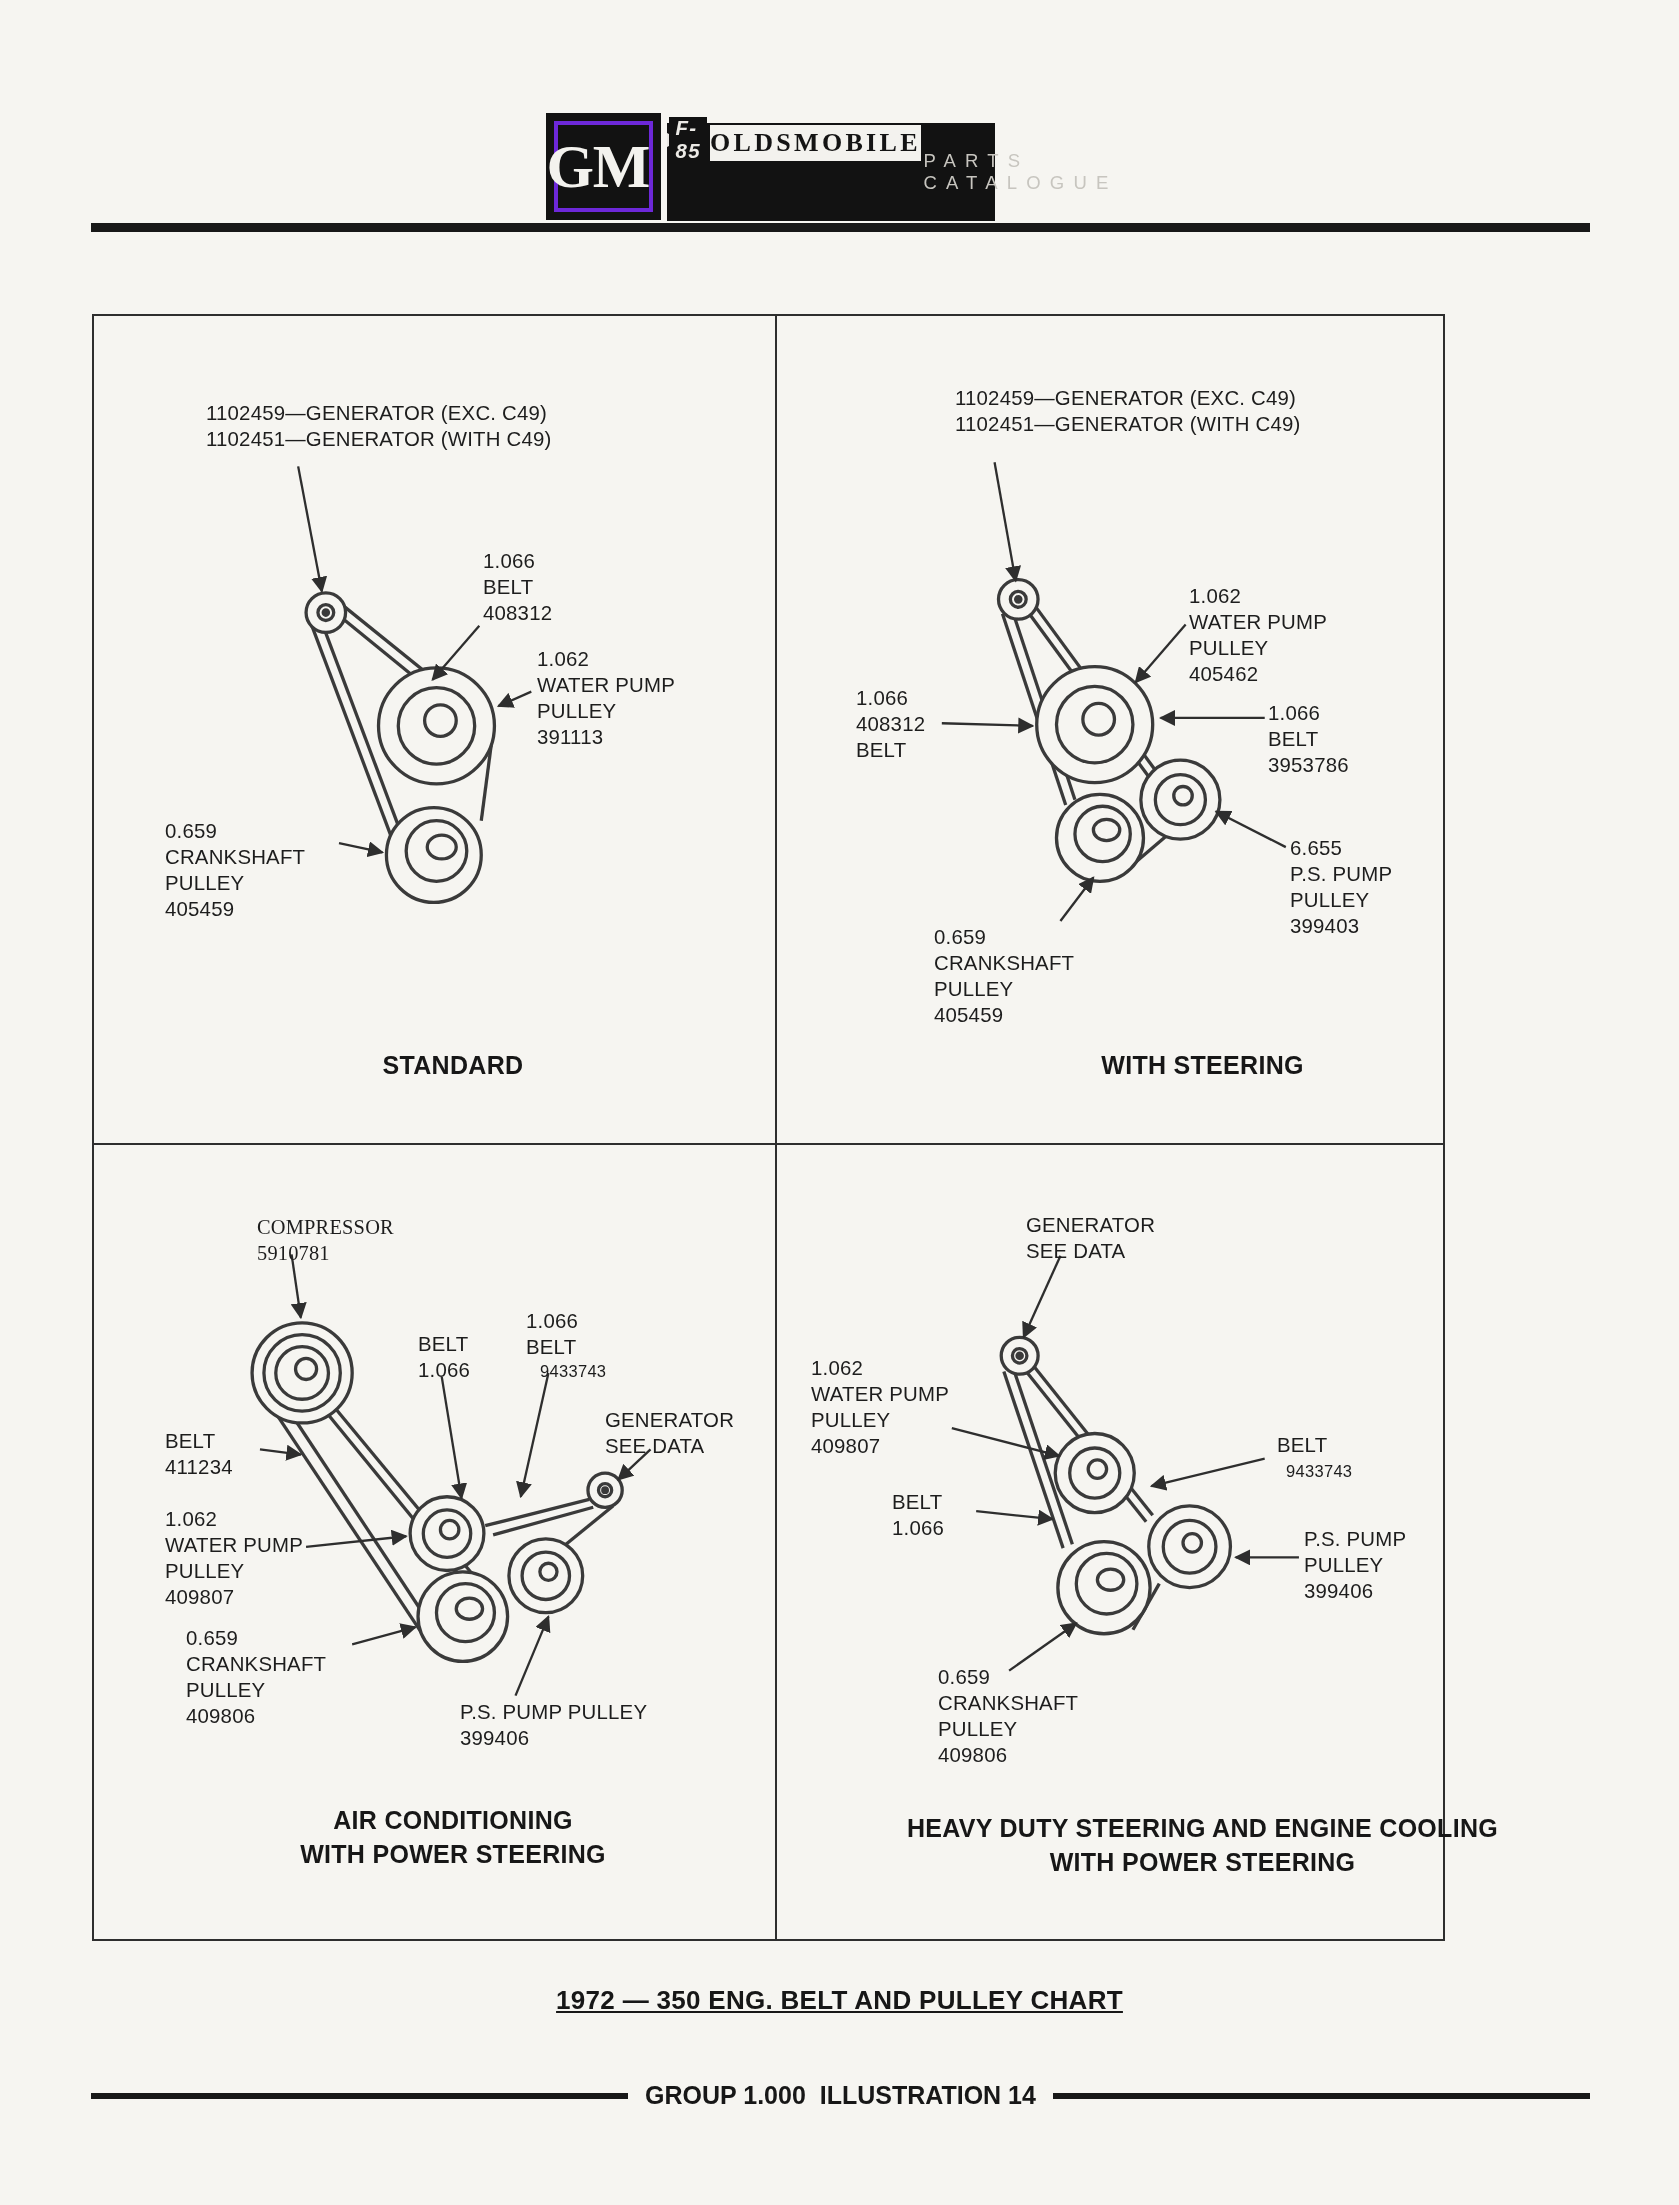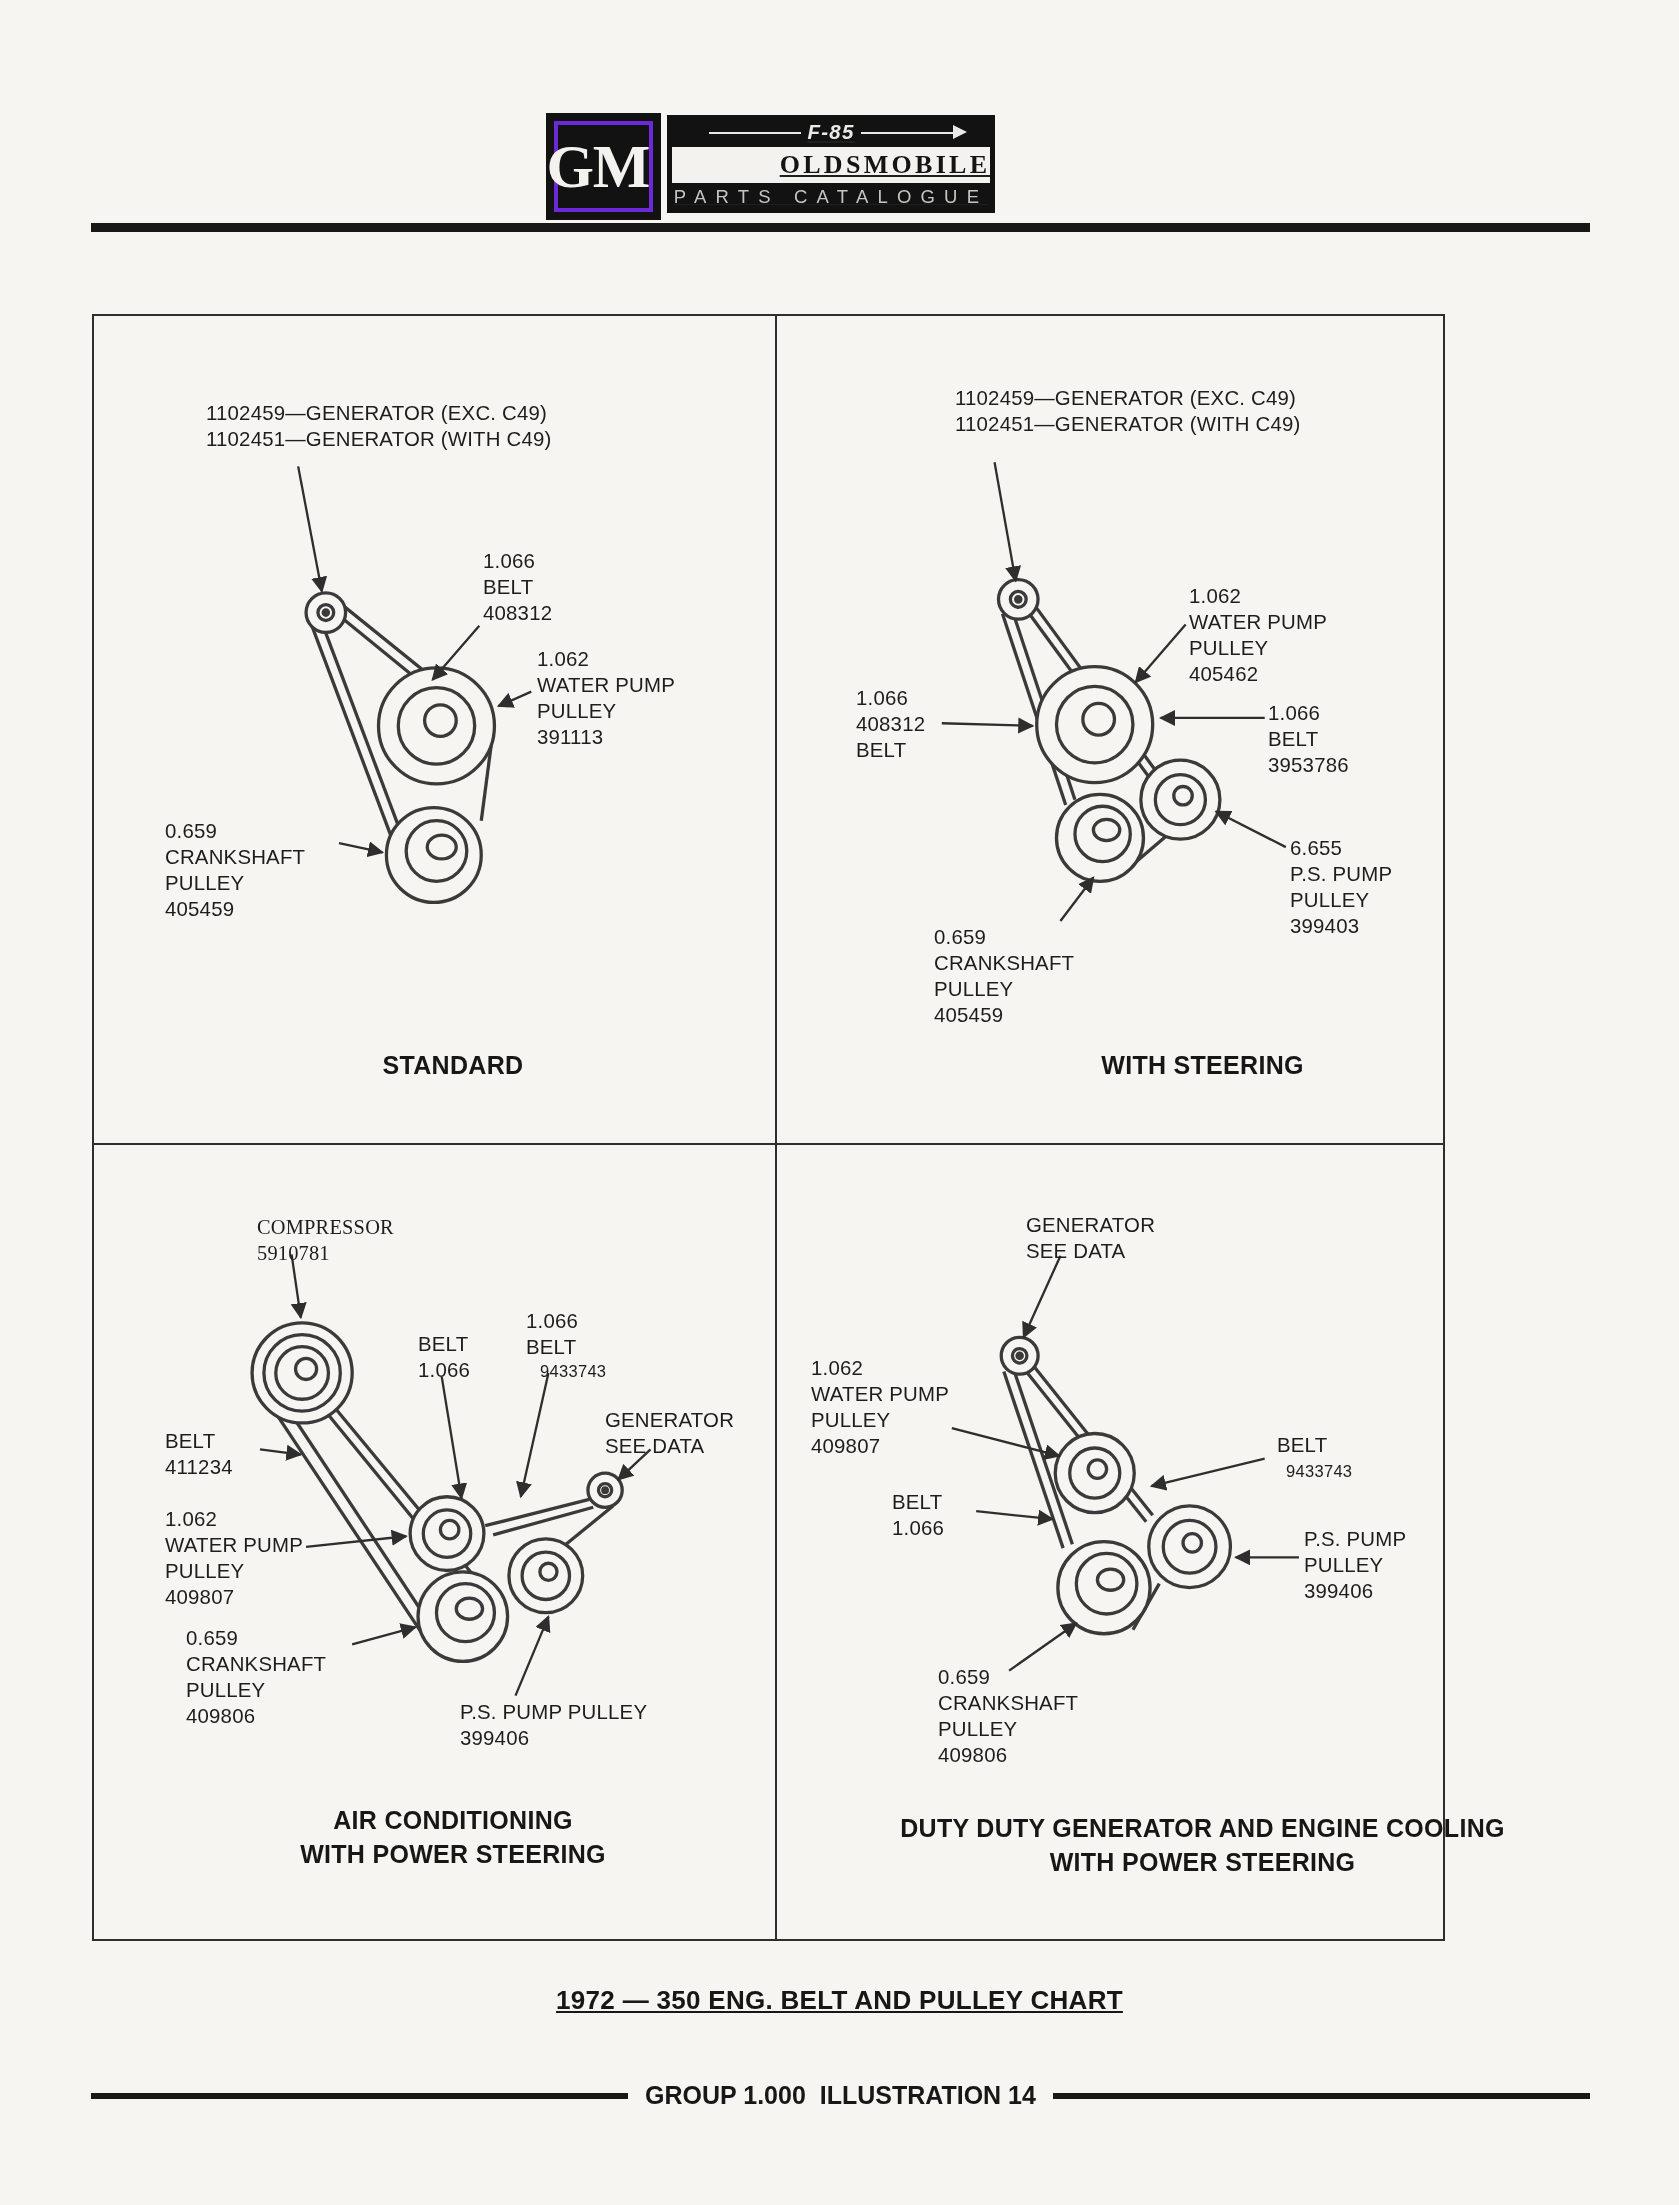--- a/index.html
+++ b/index.html
@@ -16,22 +16,22 @@
   }
   .gm-inner {
     width: 100%; height: 100%; border: 4px solid #6d28d9;
     display: flex; align-items: center; justify-content: flex-end;
   }
   .gm-text {
     font-family: "Liberation Serif", serif; font-weight: bold;
     font-size: 61px; color: #f3f2ee; letter-spacing: -1.3px; line-height: 1;
   }
   .olds-badge {
-    position: absolute; left: 667px; top: 115px; width: 328px; height: 98px;
-    background: #121212; display: flex; flex-direction: column; border: 2px solid #121212; text-decoration: underline;
+    position: absolute; left: 667px; top: 123px; width: 328px; height: 98px;
+    background: #121212; display: flex; flex-direction: row; border: 2px solid #121212;
   }
   .f85-row { position: relative; height: 30px; display: flex; align-items: center; justify-content: center; }
   .f85-line { position: absolute; left: 40px; right: 38px; top: 14.5px; border-top: 2.6px solid #e9e8e4; }
   .f85-arrowhead {
     position: absolute; right: 26px; top: 8px; width: 0; height: 0;
     border-left: 14.5px solid #e9e8e4; border-top: 7.2px solid transparent; border-bottom: 7.2px solid transparent;
   }
   .f85-text {
     position: relative; z-index: 2; background: #121212; padding: 0 6.6px;
     color: #eceae6; font-style: italic; font-weight: bold; font-size: 20.4px; letter-spacing: 1.3px;
@@ -365,21 +365,21 @@
       <div class="label label-sm" style="left:509px; top:316px;">9433743</div>
       <div class="label" style="left:115px; top:344px;">BELT
 1.066</div>
       <div class="label" style="left:527px; top:381px;">P.S. PUMP
 PULLEY
 399406</div>
       <div class="label" style="left:161px; top:519px;">0.659
 CRANKSHAFT
 PULLEY
 409806</div>
-      <div class="caption" style="top:667px;">DUTY DUTY GENERATOR AND ENGINE COOLING
+      <div class="caption" style="top:667px;">HEAVY DUTY STEERING AND ENGINE COOLING
 WITH POWER STEERING</div>
     </div>
   </div>
 
   <div class="chart-title">1972 — 350 ENG. BELT AND PULLEY CHART</div>
 
   <div class="footer-row">
     <span class="footer-line"></span>
     <span class="footer-text">GROUP 1.000  ILLUSTRATION 14</span>
     <span class="footer-line"></span>

